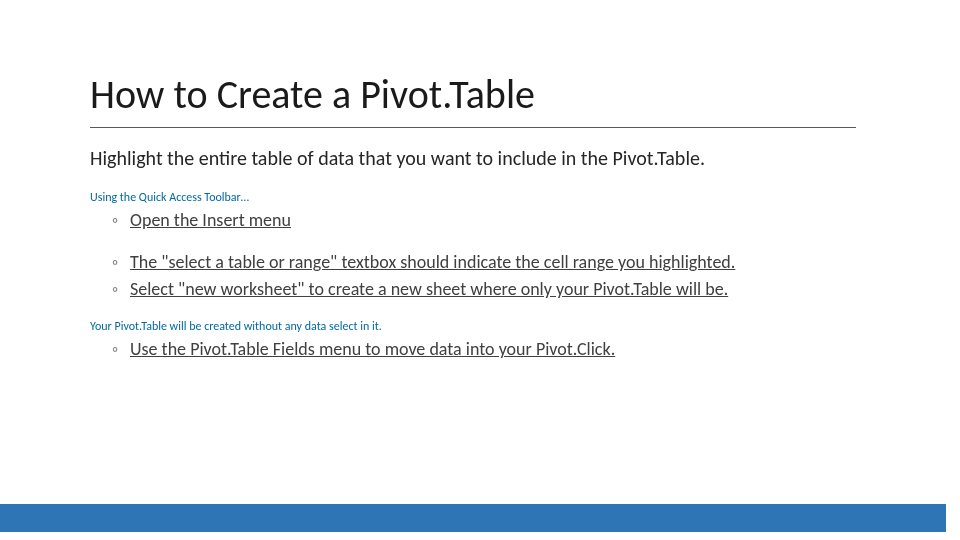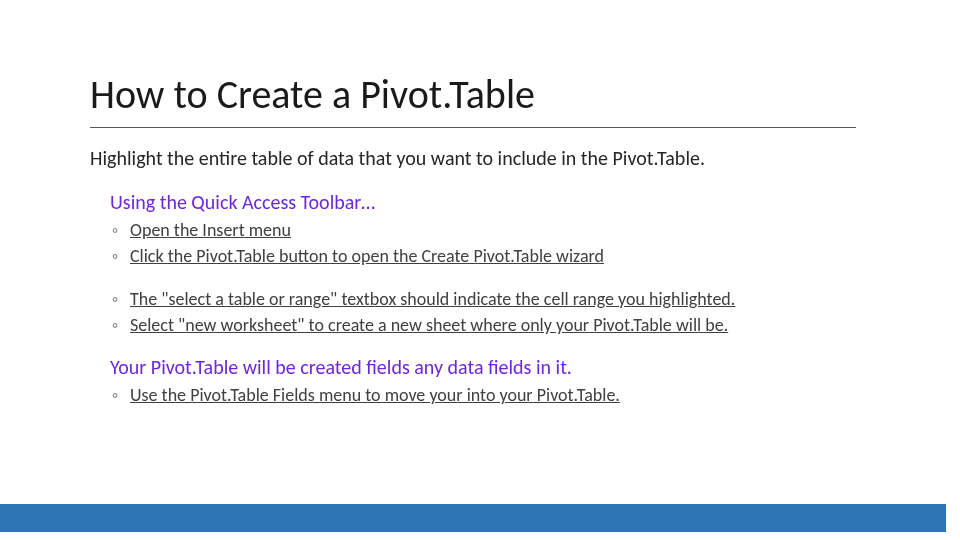--- a/index.html
+++ b/index.html
@@ -14,24 +14,23 @@
     padding-bottom: 8px;
     margin-bottom: 18px;
     letter-spacing: 0px;
   }
   .lead {
     font-size: 20px;
     color: #262626;
     margin-bottom: 20px;
   }
   .section-head {
-    font-size: 20px;
-    color: #6d28d9;
+    font-size: 12px;
+    color: #0369a1;
     margin-bottom: 4px;
-    margin-left: 20px;
   }
   ul.sub {
     list-style: none;
     margin: 0 0 18px 26px;
     padding: 0;
   }
   ul.sub li {
     font-size: 18px;
     color: #404040;
     line-height: 1.35;
@@ -58,28 +57,27 @@
 <div class="slide">
   <div class="content">
 
     <h1 class="title">How to Create a Pivot.Table</h1>
 
     <p class="lead">Highlight the entire table of data that you want to include in the Pivot.Table.</p>
 
     <p class="section-head">Using the Quick Access Toolbar…</p>
     <ul class="sub">
       <li>Open the Insert menu</li>
-      <li>Click the Pivot.Table button to open the Create Pivot.Table wizard</li>
     </ul>
 
     <ul class="sub">
       <li>The "select a table or range" textbox should indicate the cell range you highlighted.</li>
       <li>Select "new worksheet" to create a new sheet where only your Pivot.Table will be.</li>
     </ul>
 
-    <p class="section-head">Your Pivot.Table will be created fields any data fields in it.</p>
+    <p class="section-head">Your Pivot.Table will be created without any data select in it.</p>
     <ul class="sub">
-      <li>Use the Pivot.Table Fields menu to move your into your Pivot.Table.</li>
+      <li>Use the Pivot.Table Fields menu to move data into your Pivot.Click.</li>
     </ul>
 
   </div>
   <div class="footer-bar"></div>
 </div>
 
 </body></html>

